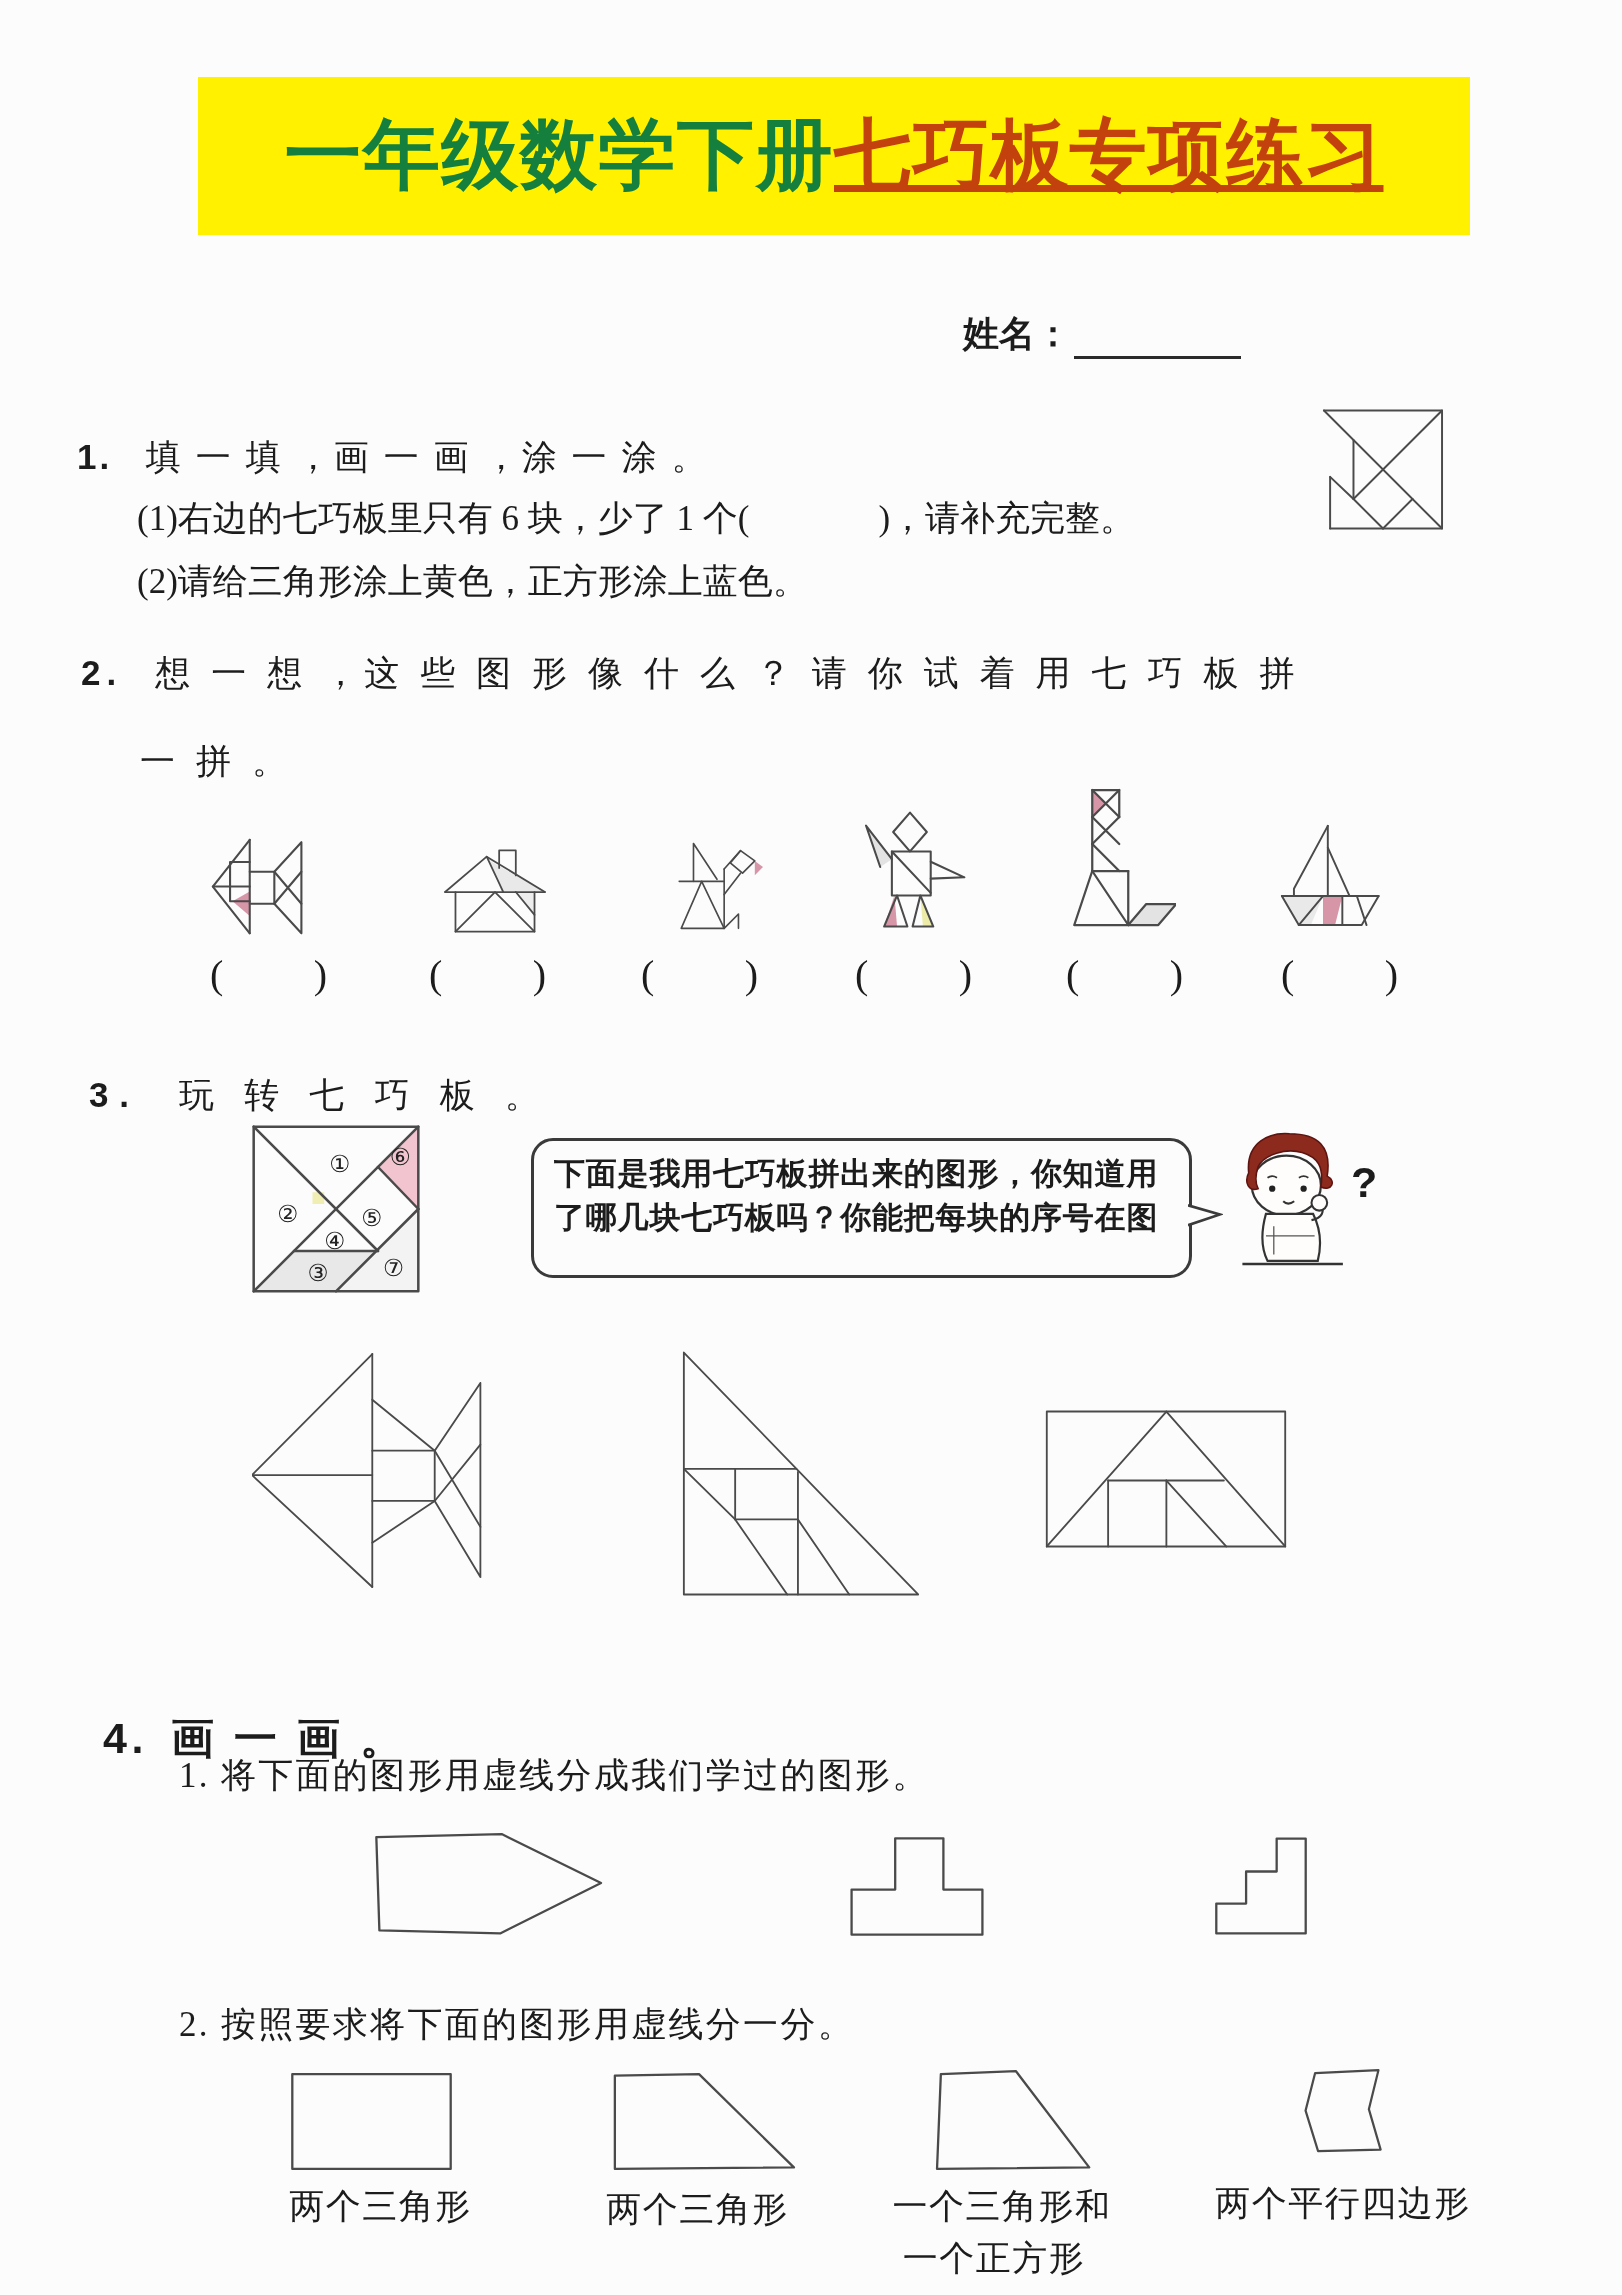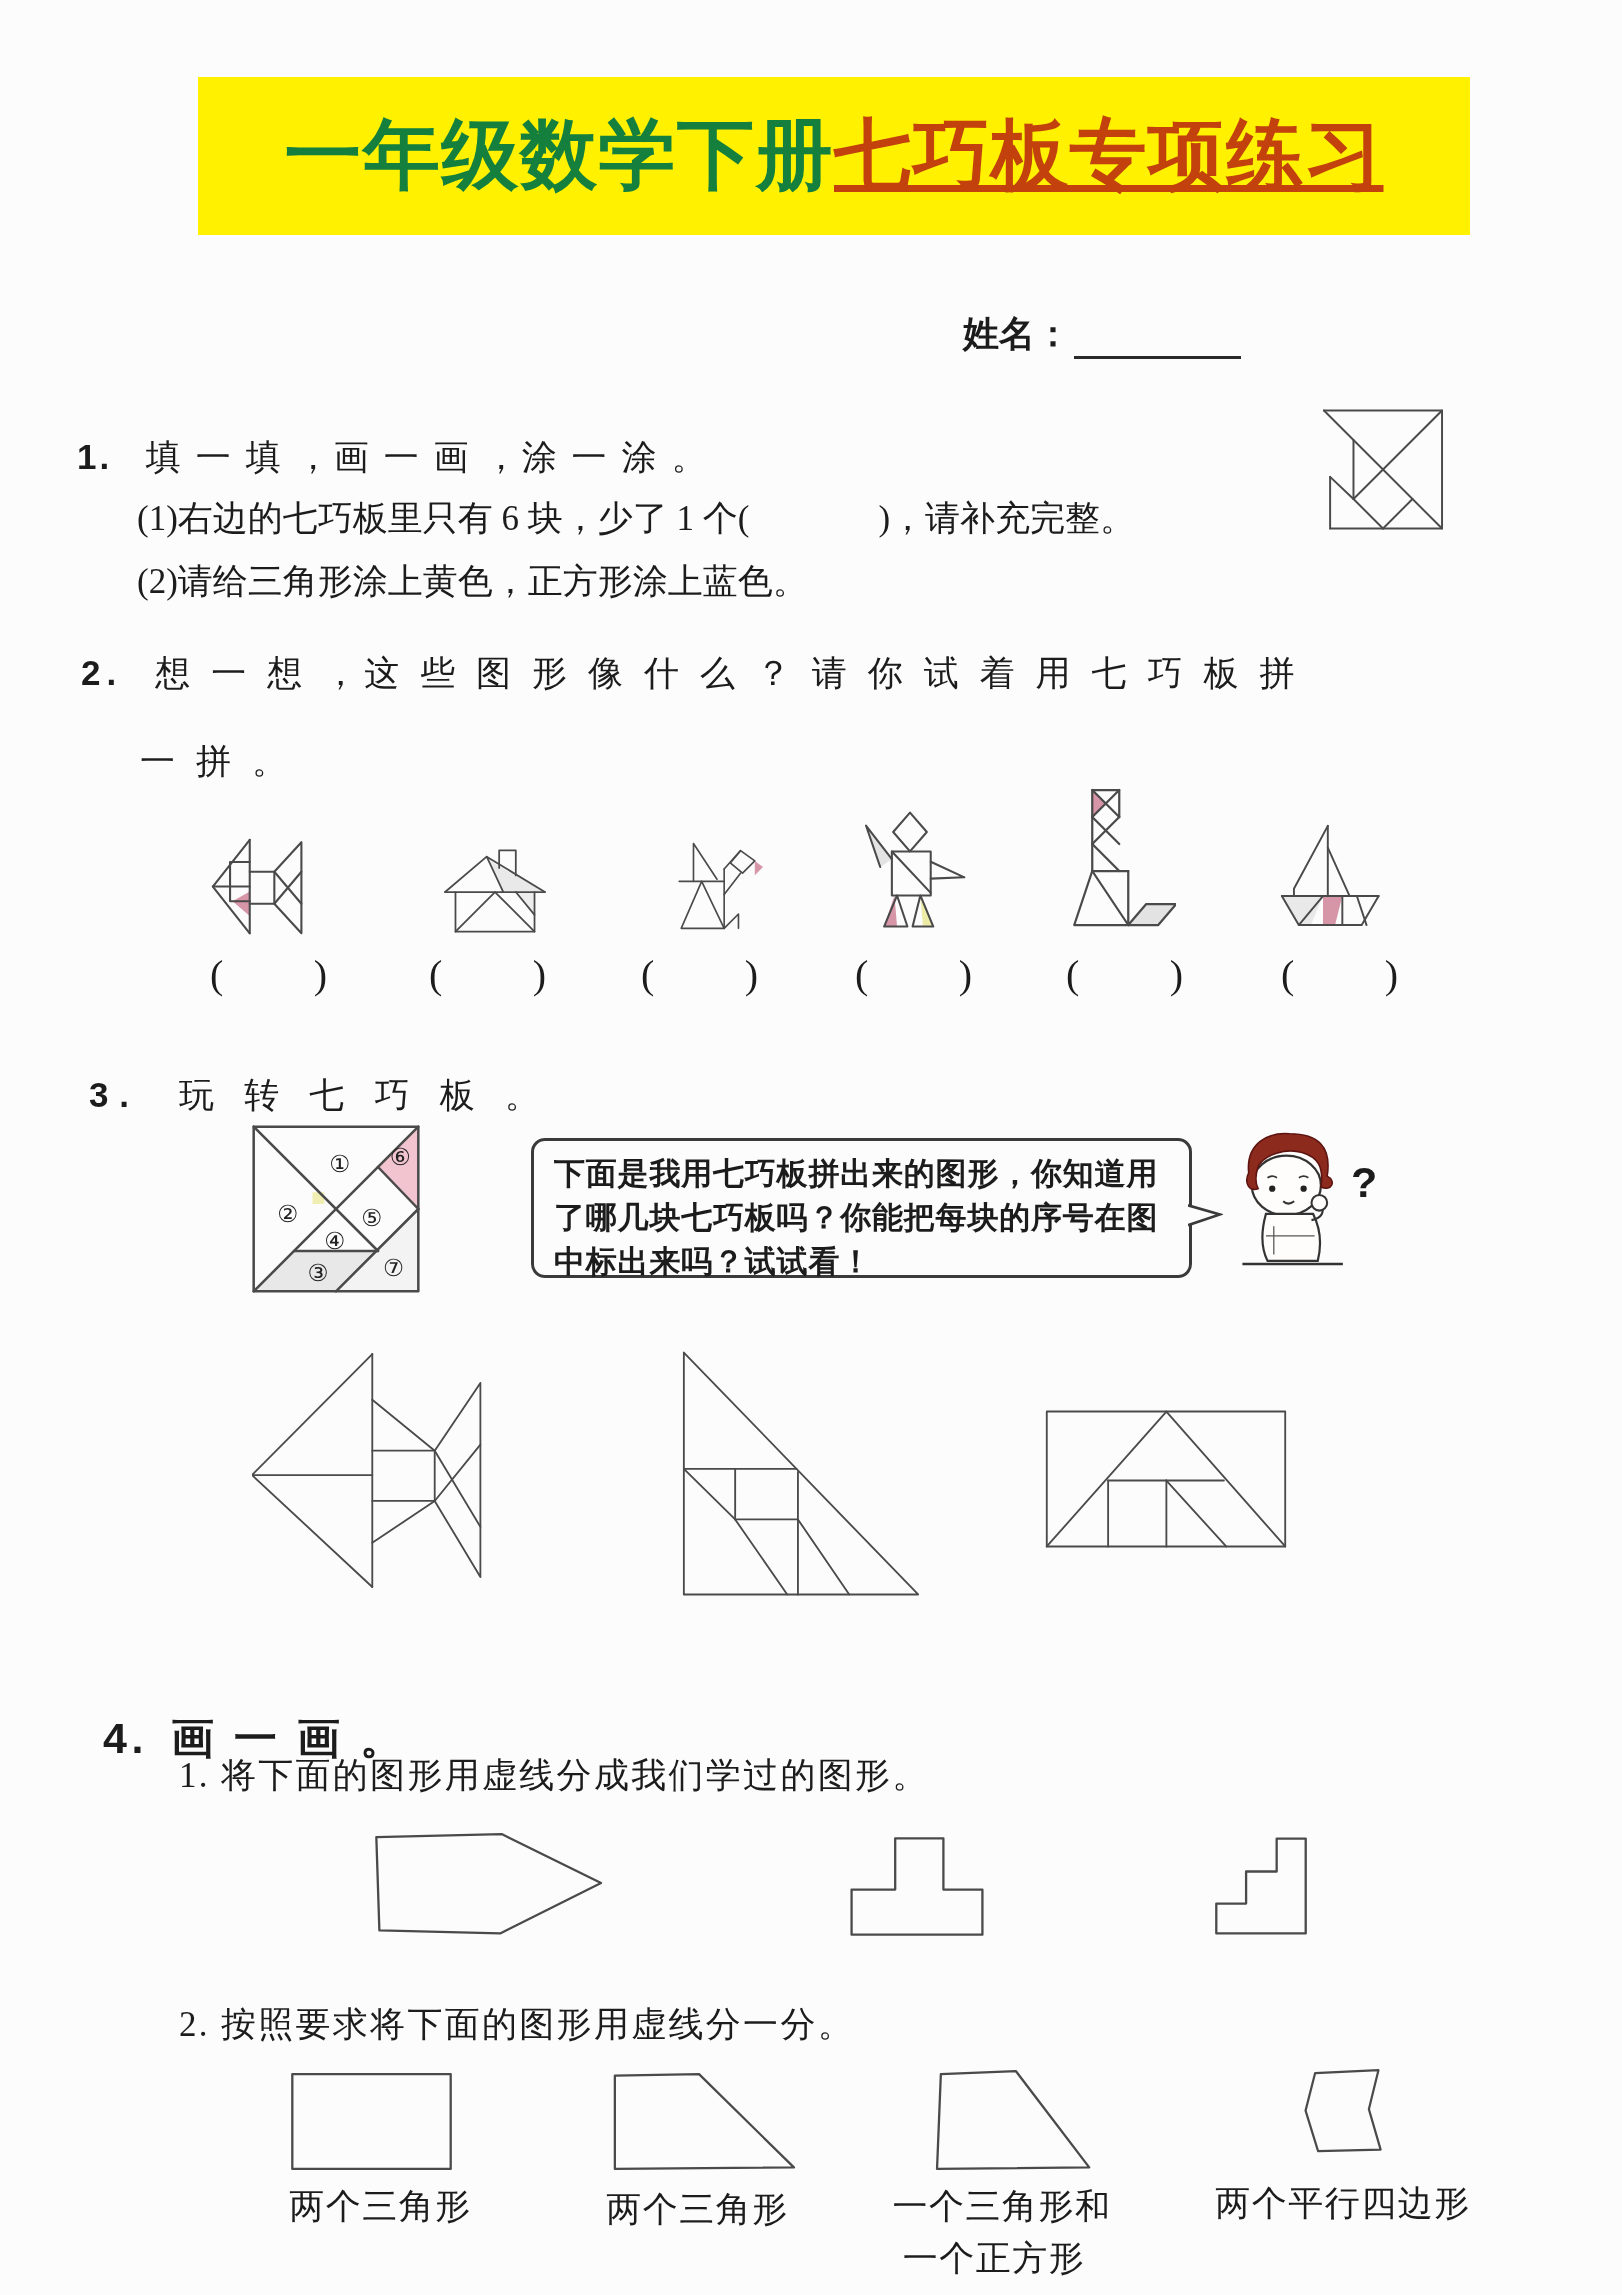--- a/index.html
+++ b/index.html
@@ -24,21 +24,21 @@
   .name-line{display:inline-block;width:167px;height:34px;border-bottom:3.1px solid #2a2a2a;margin-left:3.1px;}
   
   .qnum{font-family:"Liberation Sans","DejaVu Sans",sans-serif;font-weight:bold;}
   .tline{white-space:nowrap;font-size:35px;}
   .sp4{letter-spacing:3.1px;} .sp8{letter-spacing:6.1px;}
   .blank-gap{display:inline-block;width:129px;}
   
   .paren-pair{display:flex;justify-content:space-between;font-size:40px;top:951px;height:54px;}
   
   .bubble{
-    left:531px;top:1138px;width:661px;height:140px;border:3.1px solid #3a3a3a;border-radius:14px;
+    left:531px;top:1138px;width:661px;height:140px;border:3.1px solid #3a3a3a;border-radius:22px;
     padding:10.7px 18.4px 7.7px 20px;box-sizing:border-box;font-size:31px;line-height:1.42;
     font-weight:600;letter-spacing:0.8px;white-space:nowrap;background:#fcfcfc;
   }
   .bubble-tail{left:1188px;top:1203px;}
   .qmark{left:1351px;top:1158px;font-size:43px;font-weight:bold;font-family:"Liberation Sans",sans-serif;}
   
   .caption{font-size:35px;text-align:center;letter-spacing:1.5px;}
   svg{display:block;}
   svg .ln{fill:none;stroke:#4a4a4a;stroke-linejoin:round;stroke-linecap:round;}
   svg text{font-family:"Liberation Serif","DejaVu Serif",serif;fill:#222;}
@@ -223,21 +223,20 @@
       <text x="43" y="74">④</text>
       <text x="65" y="60">⑤</text>
       <text x="82" y="24">⑥</text>
       <text x="78" y="90">⑦</text>
     </g>
   </svg>
 
   <div class="abs bubble">
     <div>下面是我用七巧板拼出来的图形，你知道用</div>
     <div>了哪几块七巧板吗？你能把每块的序号在图</div>
-    <div>中标出来吗？试试看！</div>
   </div>
   <svg class="abs bubble-tail" width="35" height="26" viewBox="0 0 46 34">
     <polygon points="0,3 42,15 0,29" fill="#fcfcfc" stroke="none"></polygon>
     <path d="M0,3 L42,15 L0,29" fill="none" stroke="#3a3a3a" stroke-width="3.5"></path>
   </svg>
 
   <svg class="abs" style="left:1226px;top:1129px;" width="127" height="157" viewBox="0 0 80 100">
     <ellipse cx="38" cy="36" rx="22" ry="19" fill="#fffdfb" stroke="#333" stroke-width="1.4"></ellipse>
     <path d="M14,28 C12,8 28,2 40,3 C58,3 67,11 64,30 C70,33 67,40 60,37 C62,24 58,18 48,15 C38,12 24,16 20,24 C18,30 18,34 20,38 C14,40 11,34 14,28 Z" fill="#8d2a1e" stroke="#5d1410" stroke-width="1"></path>
     <circle cx="29" cy="38" r="2" fill="#222"></circle>

